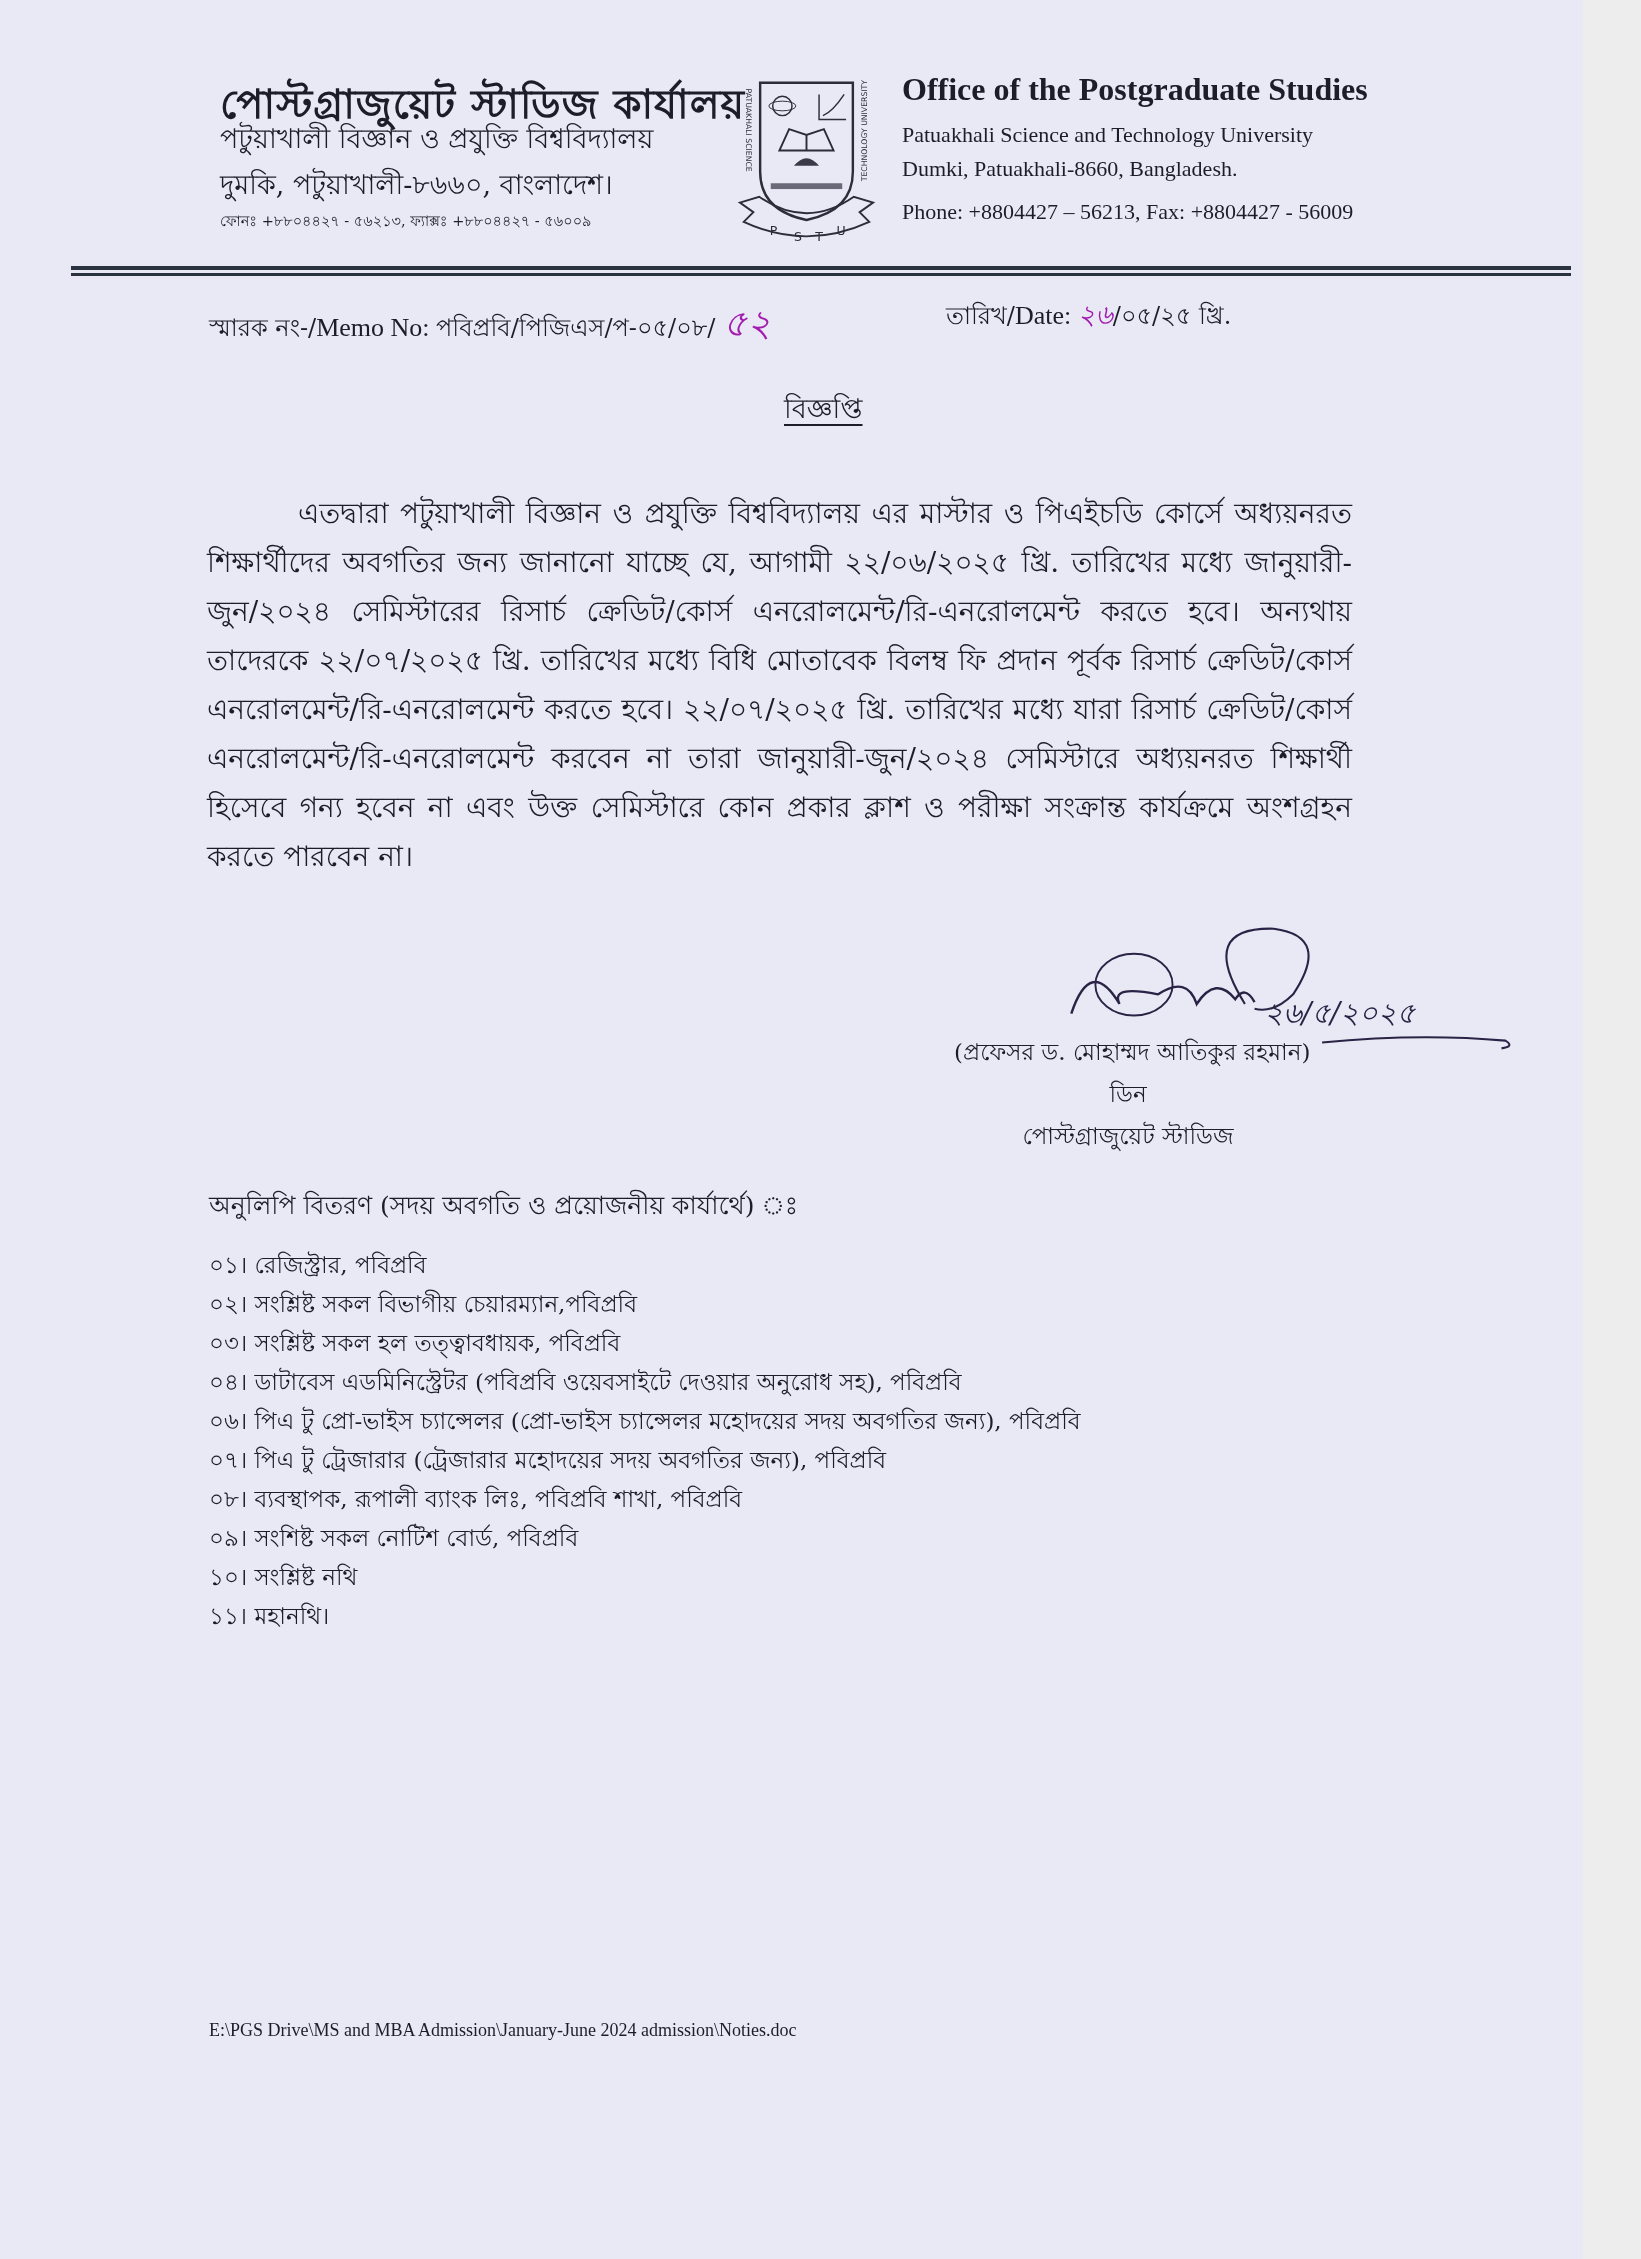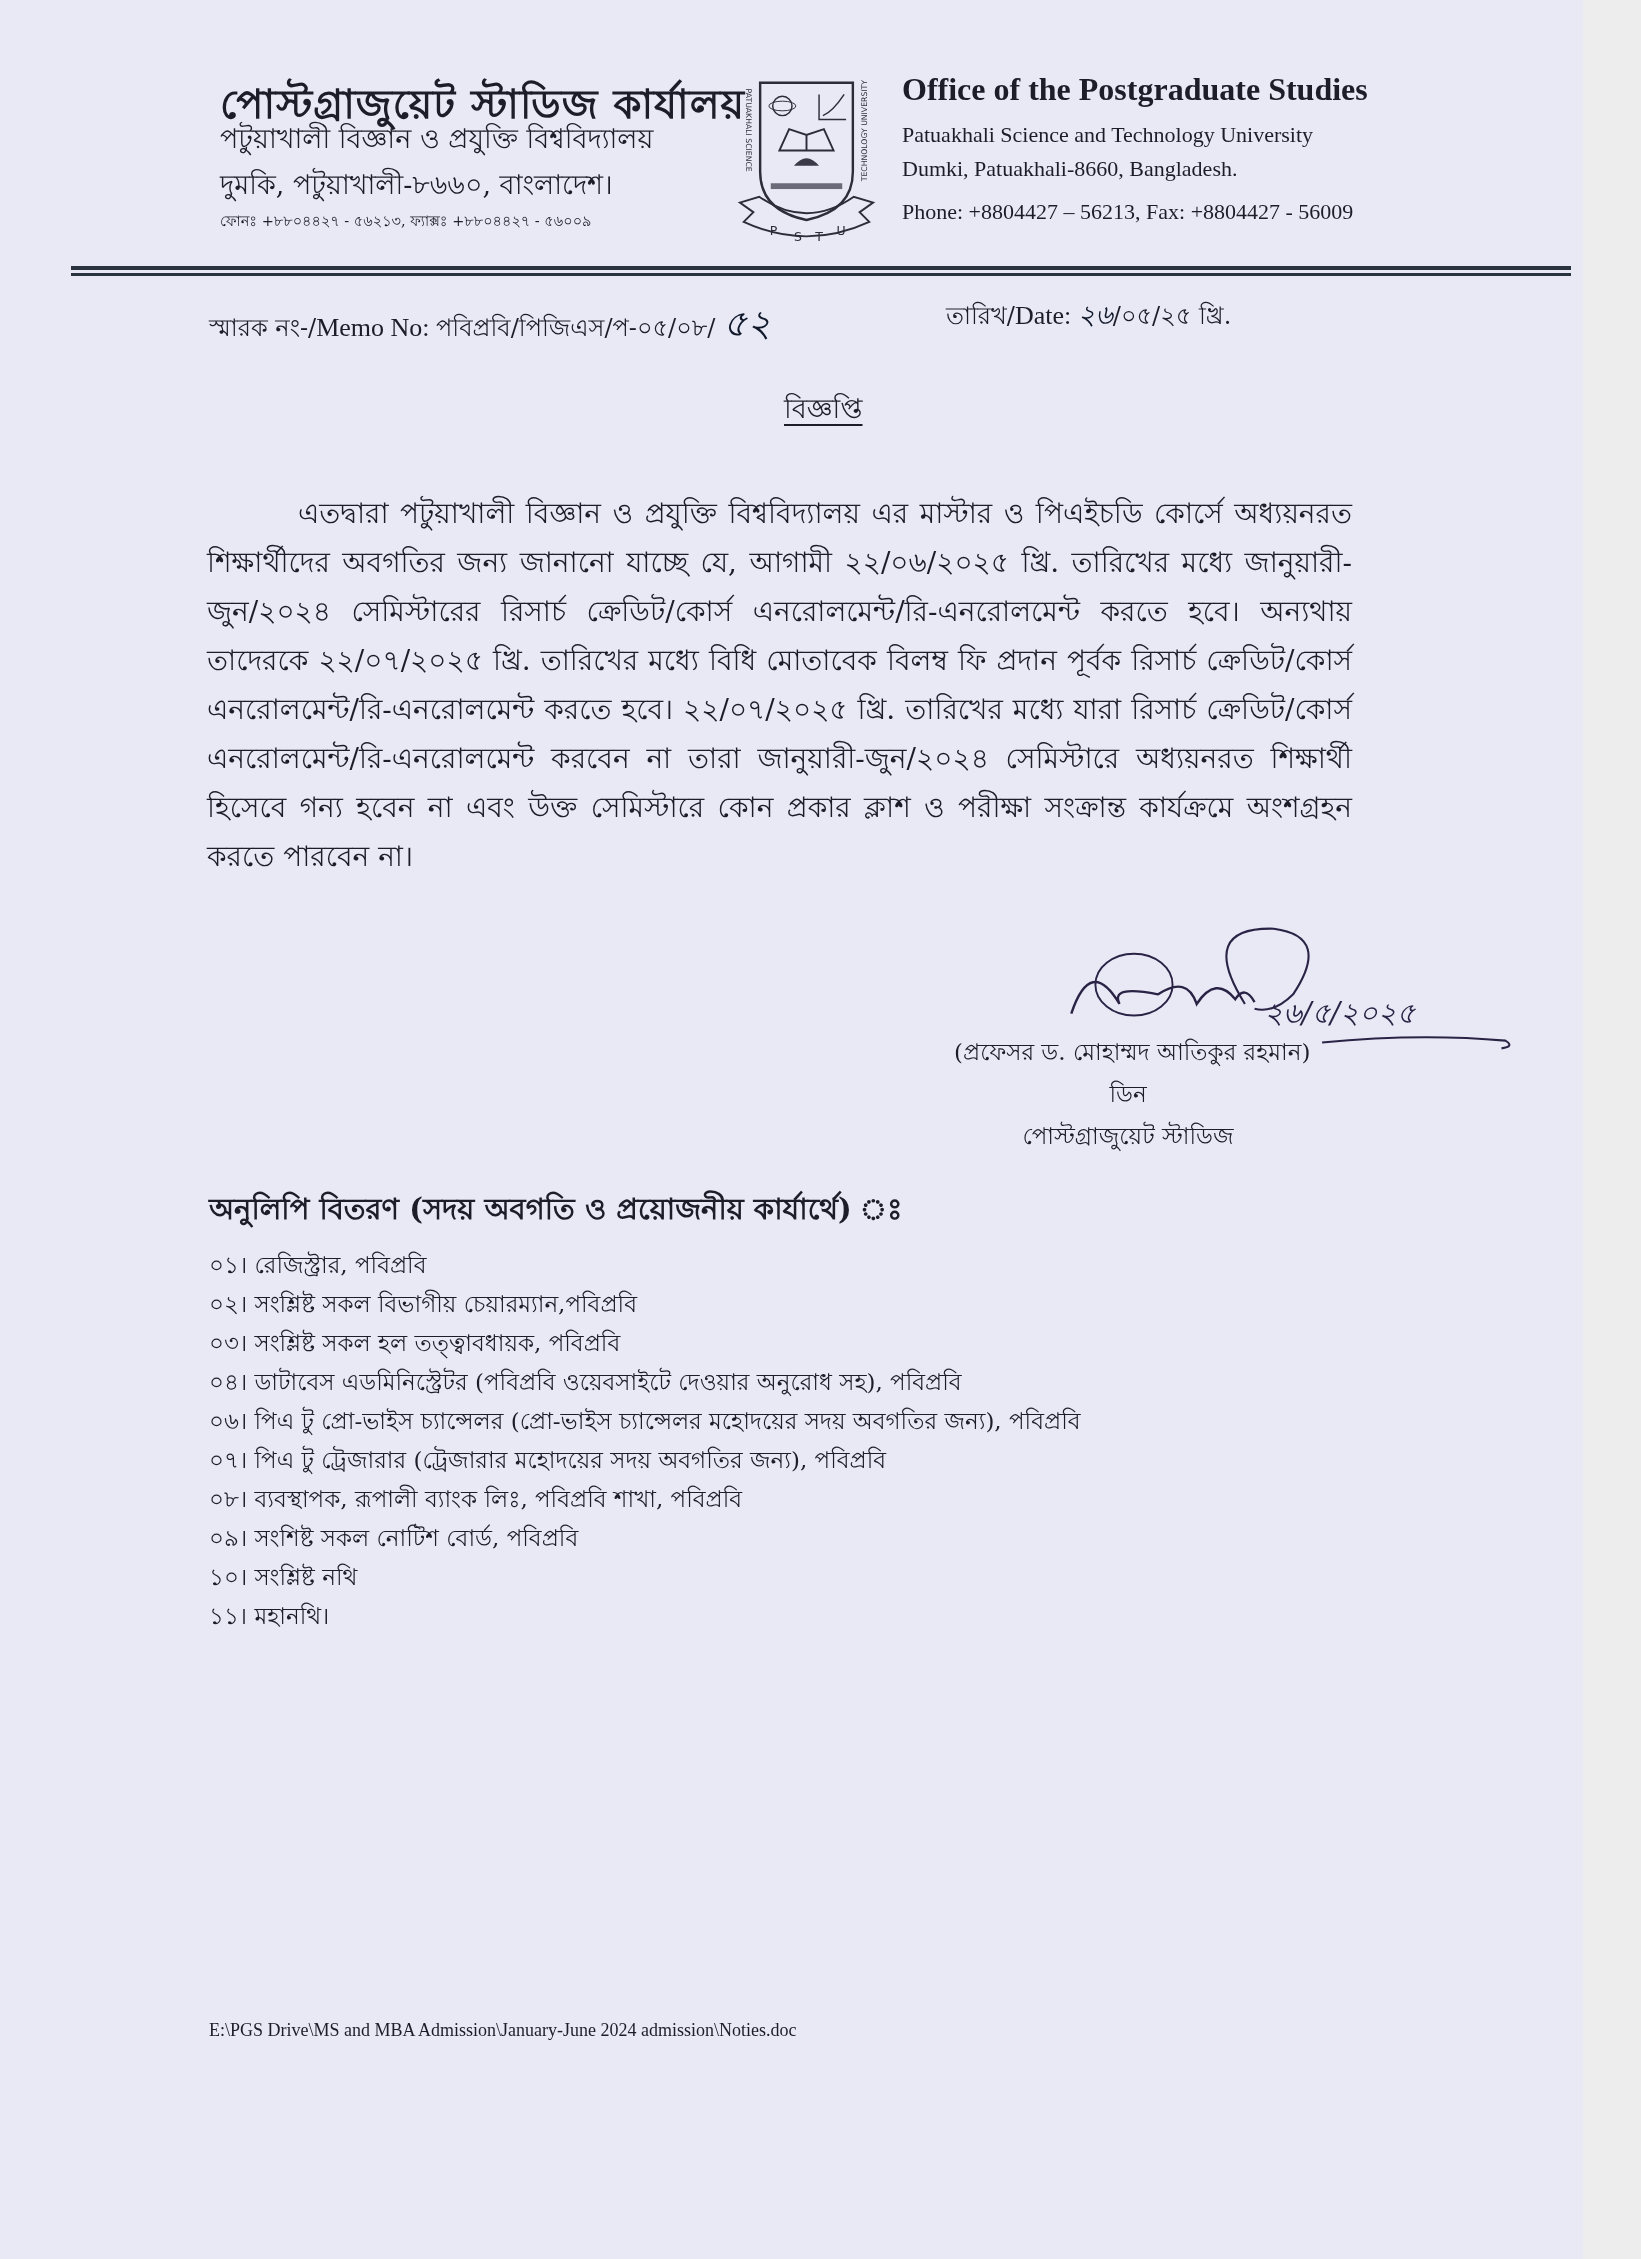--- a/index.html
+++ b/index.html
@@ -9,25 +9,25 @@
   .scan-edge{position:absolute;left:1583px;top:0;width:58px;height:2259px;background:#eeedee;}
   .abs{position:absolute;}
   .bn-title{font-size:40px;font-weight:bold;letter-spacing:1px;}
   .bn-sub{font-size:27px;}
   .bn-small{font-size:14.5px;}
   .en-title{font-family:"Liberation Serif",serif;font-size:32px;font-weight:bold;}
   .en-line{font-family:"Liberation Serif",serif;font-size:22px;}
   .rule{position:absolute;left:71px;width:1500px;height:3.9px;background:#2c3340;}
   .memo{font-size:24px;}
   .memo .en{font-family:"Liberation Serif",serif;font-size:26px;}
-  .hand{font-family:"DejaVu Serif",serif;font-size:37px;font-style:italic;color:#0f172a;}
+  .hand{font-family:"DejaVu Serif",serif;font-size:37px;font-style:italic;color:#a21caf;}
   .heading{font-size:27px;text-decoration:underline;text-underline-offset:5.8px;}
   .body-para{position:absolute;left:207px;width:1145px;font-size:28px;line-height:49px;text-align:justify;text-align-last:left;text-indent:91px;}
   .sig-block{position:absolute;left:954px;width:348px;text-align:center;font-size:23px;line-height:42px;}
-  .cc-title{position:absolute;left:209px;top:1186px;font-size:29px;font-weight:bold;}
+  .cc-title{position:absolute;left:209px;top:1186px;font-size:25px;font-weight:normal;}
   .cc-list{position:absolute;left:209px;top:1246px;margin:0;padding:0;list-style:none;font-size:23px;line-height:39px;}
   .cc-list li{white-space:nowrap;}
   .footer{position:absolute;left:209px;top:2020px;font-family:"Liberation Serif",serif;font-size:18px;}
   .logo{position:absolute;left:736px;top:75px;width:141px;height:174px;}
 </style>
 </head>
 <body>
 
 <div class="paper"></div>
 <div class="scan-edge"></div>

